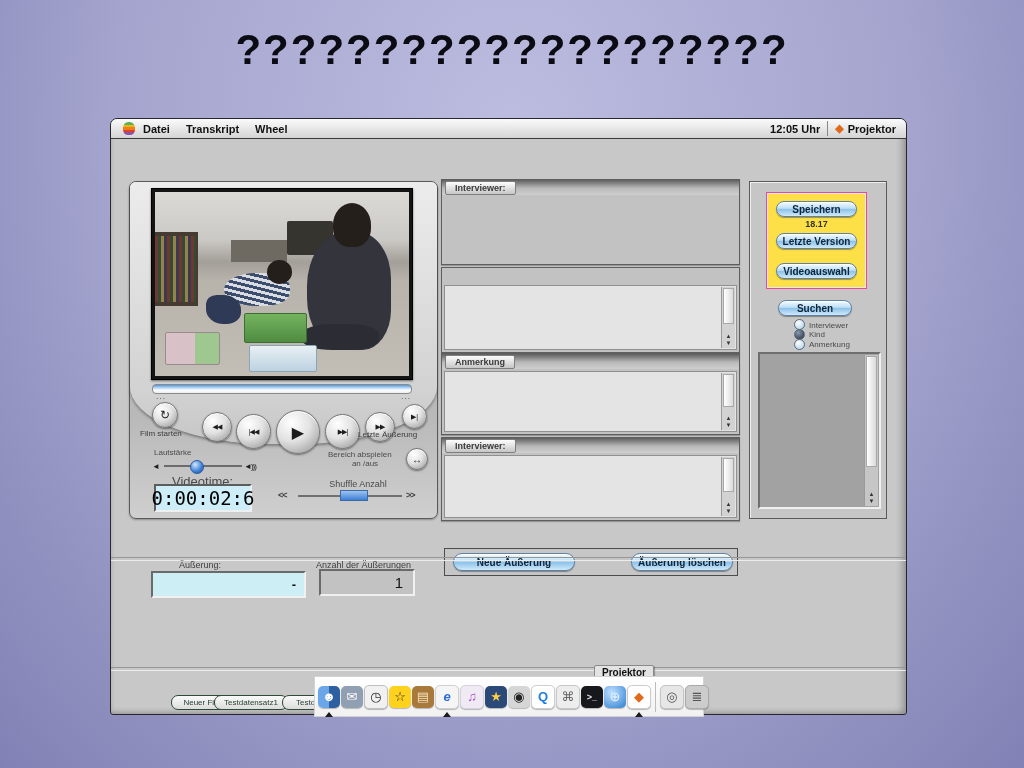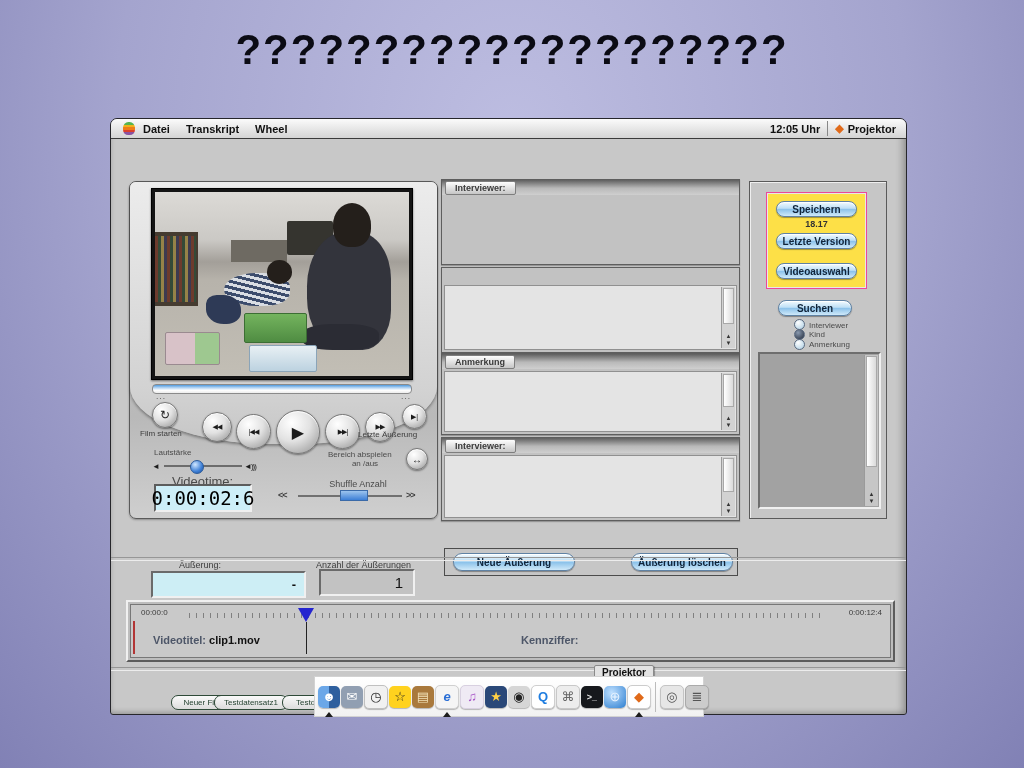--- a/index.html
+++ b/index.html
@@ -313,32 +313,20 @@
     </div>
 
     <div class="groove" style="top:438px;"></div>
 
     <div class="field-label abs" style="left:68px;top:441px;">Äußerung:</div>
     <div class="cyanfield">-</div>
 
     <div class="field-label abs" style="left:205px;top:441px;">Anzahl der Äußerungen</div>
     <div class="grayfield">1</div>
 
-    <div class="timeline">
-      <div class="tl-inner">
-        <span class="tl-time" style="left:10px;">00:00:0</span>
-        <div class="tl-ticks"></div>
-        <span class="tl-time" style="right:8px;">0:00:12:4</span>
-        <div class="playhead"></div>
-        <div class="tl-vline"></div>
-        <div class="tl-redline"></div>
-        <span class="tl-label" style="left:22px;"><span>Videotitel:</span> <span class="tl-value">clip1.mov</span></span>
-        <span class="tl-label" style="left:390px;">Kennziffer:</span>
-      </div>
-    </div>
 
     <div class="groove" style="top:548px;"></div>
 
     <div class="pillbtn" style="left:60px;width:54px;">Neuer Film</div>
     <div class="pillbtn" style="left:103px;width:64px;">Testdatensatz1</div>
     <div class="pillbtn" style="left:171px;width:44px;">Testdat</div>
   </div>
 
   <div class="dock-tip">Projektor</div>
   <div class="dock">

